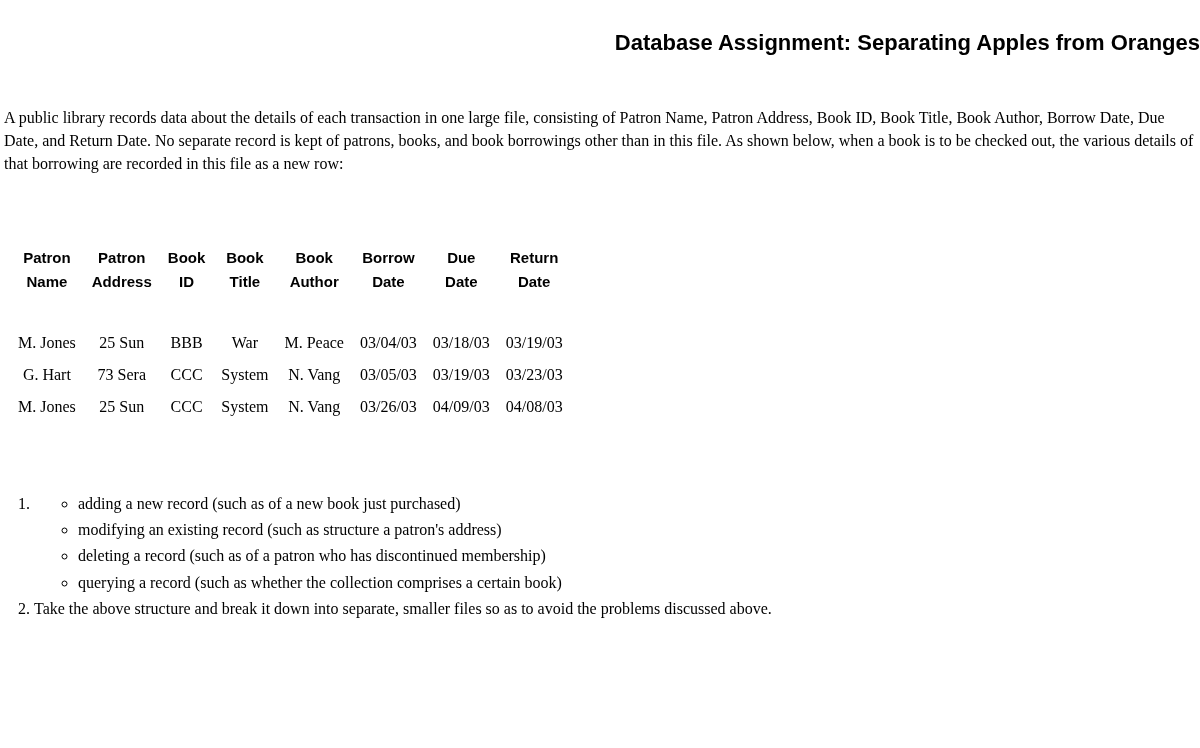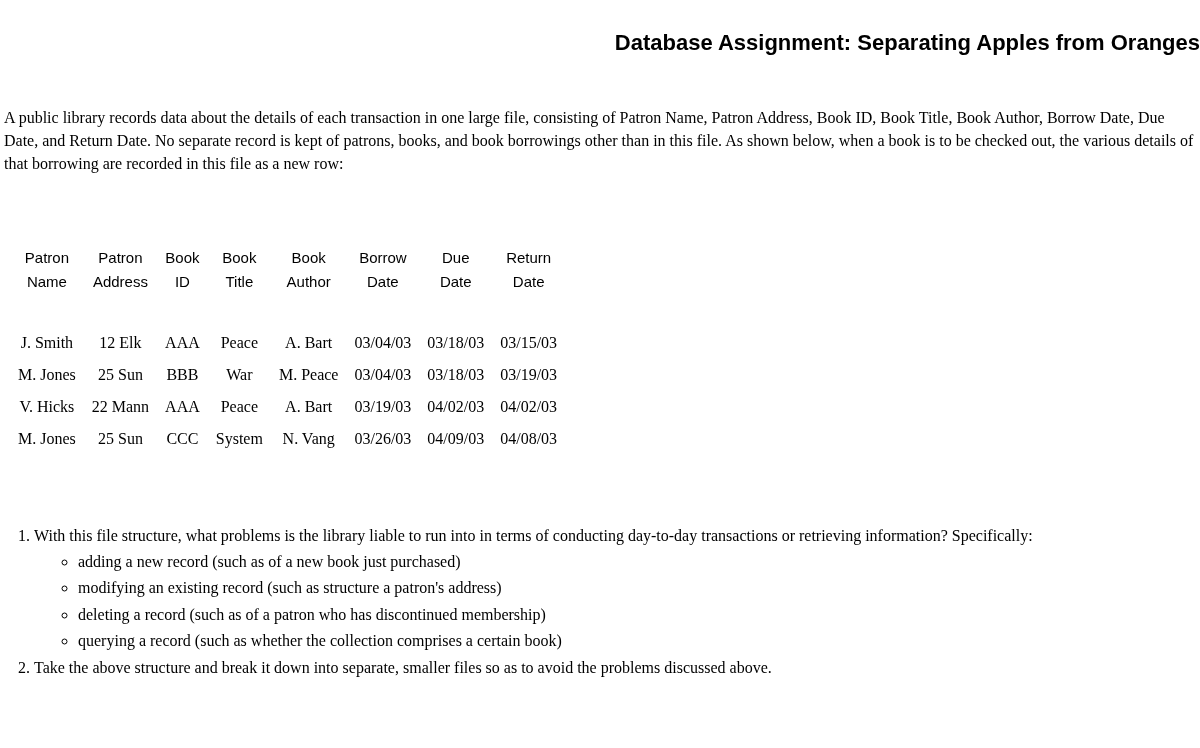--- a/index.html
+++ b/index.html
@@ -22,21 +22,21 @@
       margin: 9px 4px 0 4px;
       line-height: 1.45;
     }
     table.data {
       border-collapse: separate;
       border-spacing: 0;
       margin: 70px 0 0 10px;
     }
     table.data th {
       font-family: Arial, Helvetica, sans-serif;
-      font-weight: 400;
+      font-weight: 700;
       font-size: 15px;
       text-align: center;
       padding: 0 8px 12px 8px;
       line-height: 1.6;
       vertical-align: top;
     }
     table.data td {
       font-family: "Times New Roman", Times, serif;
       font-size: 16px;
       text-align: center;
@@ -77,66 +77,55 @@
       <th>Patron<br>Address</th>
       <th>Book<br>ID</th>
       <th>Book<br>Title</th>
       <th>Book<br>Author</th>
       <th>Borrow<br>Date</th>
       <th>Due<br>Date</th>
       <th>Return<br>Date</th>
     </tr>
   </thead>
   <tbody>
-  <tr>
-        <td>J. Smith</td>
-        <td>12 Elk</td>
-        <td>AAA</td>
-        <td>Peace</td>
-        <td>A. Bart</td>
-        <td>03/04/03</td>
-        <td>03/18/03</td>
-        <td>03/15/03</td>
-      </tr>
       <tr>
         <td>M. Jones</td>
         <td>25 Sun</td>
         <td>BBB</td>
         <td>War</td>
         <td>M. Peace</td>
         <td>03/04/03</td>
         <td>03/18/03</td>
         <td>03/19/03</td>
       </tr>
       <tr>
-        <td>V. Hicks</td>
-        <td>22 Mann</td>
-        <td>AAA</td>
-        <td>Peace</td>
-        <td>A. Bart</td>
+        <td>G. Hart</td>
+        <td>73 Sera</td>
+        <td>CCC</td>
+        <td>System</td>
+        <td>N. Vang</td>
+        <td>03/05/03</td>
         <td>03/19/03</td>
-        <td>04/02/03</td>
-        <td>04/02/03</td>
+        <td>03/23/03</td>
       </tr>
       <tr>
         <td>M. Jones</td>
         <td>25 Sun</td>
         <td>CCC</td>
         <td>System</td>
         <td>N. Vang</td>
         <td>03/26/03</td>
         <td>04/09/03</td>
         <td>04/08/03</td>
       </tr>
     </tbody>
 </table>
 
 <ol class="questions">
   <li>
-    <span>With this file structure, what problems is the library liable to run into in terms of conducting day-to-day transactions or retrieving information? Specifically:</span>
     <ul class="sub">
       <li>adding a new record (such as of a new book just purchased)</li>
       <li>modifying an existing record (such as structure a patron's address)</li>
       <li>deleting a record (such as of a patron who has discontinued membership)</li>
       <li>querying a record (such as whether the collection comprises a certain book)</li>
     </ul>
   </li>
   <li>Take the above structure and break it down into separate, smaller files so as to avoid the problems discussed above.</li>
 </ol>
 

